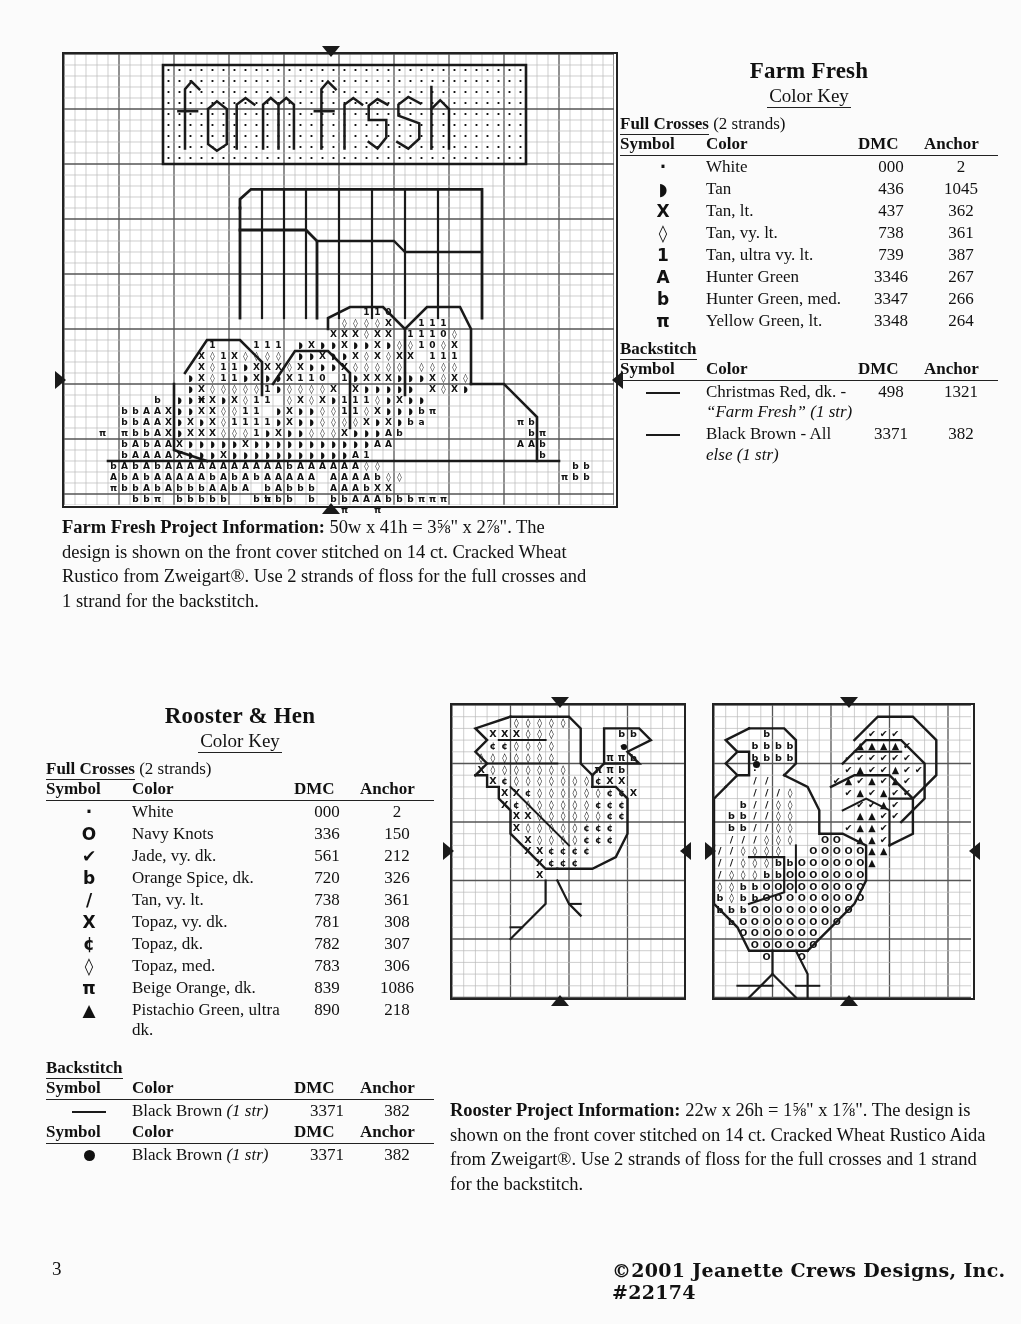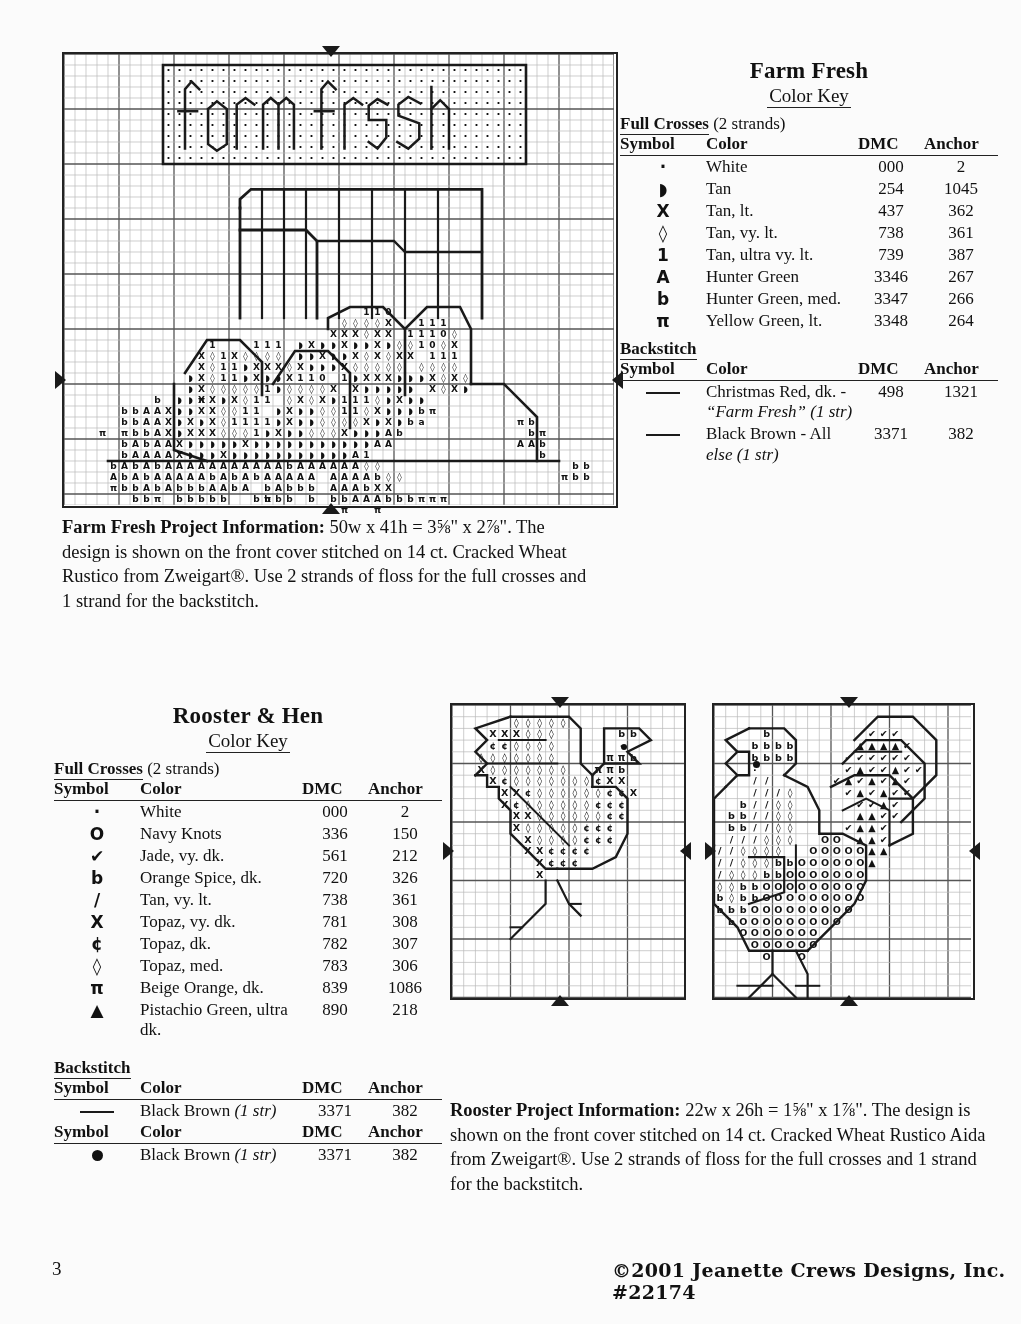--- a/index.html
+++ b/index.html
@@ -945,21 +945,21 @@
       <tbody id="ff-fc-body">
           <tr>
             <td class="symc">·</td>
             <td>White</td>
             <td class="num dmcw">000</td>
             <td class="num anchw">2</td>
           </tr>
           <tr>
             <td class="symc">◗</td>
             <td>Tan</td>
-            <td class="num dmcw">254</td>
+            <td class="num dmcw">436</td>
             <td class="num anchw">1045</td>
           </tr>
           <tr>
             <td class="symc">X</td>
             <td>Tan, lt.</td>
             <td class="num dmcw">437</td>
             <td class="num anchw">362</td>
           </tr>
           <tr>
             <td class="symc">◊</td>
@@ -1020,21 +1020,21 @@
             <td class="num anchw" style="vertical-align:top">382</td>
           </tr>
         </tbody>
     </table>
   </div>
 
   <div class="para" style="left:62px;top:515px;width:525px;">
     <b>Farm Fresh Project Information:</b><span> 50w x 41h = 3⅝" x 2⅞".  The design is shown on the front cover stitched on 14 ct. Cracked Wheat Rustico from Zweigart®.  Use 2 strands of floss for the full crosses and 1 strand for the backstitch.</span>
   </div>
 
-  <div class="keyblock" style="left:54px;top:703px;width:388px;">
+  <div class="keyblock" style="left:46px;top:703px;width:388px;">
     <div class="key-title">Rooster &amp; Hen</div>
     <div class="key-sub"><span>Color Key</span></div>
 
     <div class="sec">
       <span class="lbl">Full Crosses</span>
       <span class="strands">(2 strands)</span>
     </div>
     <table class="key">
       <thead>
           <tr>

